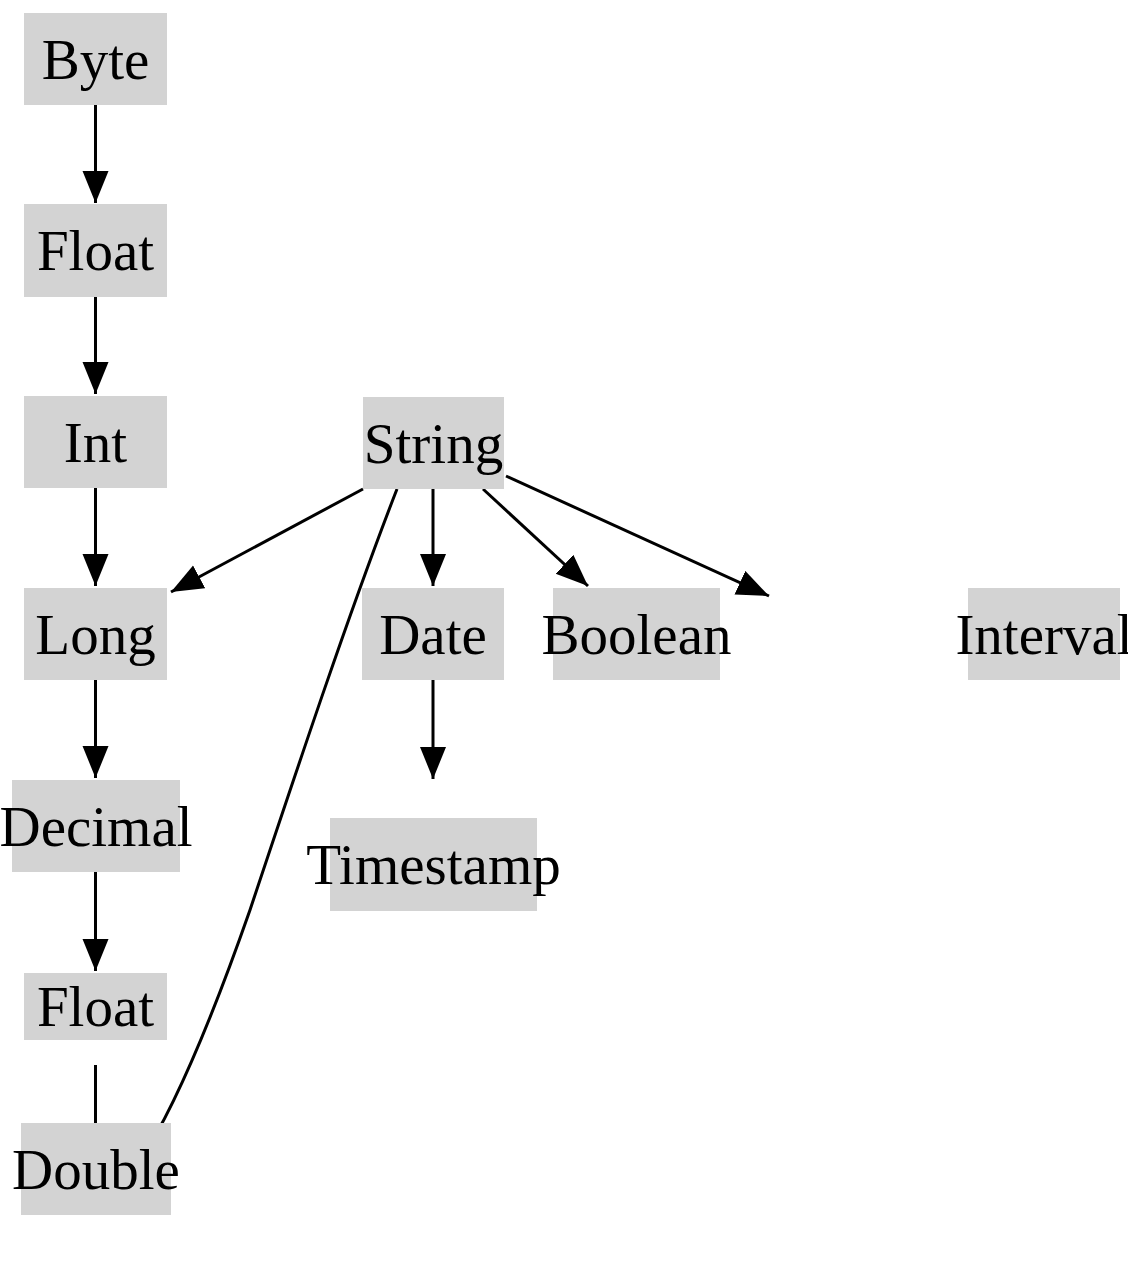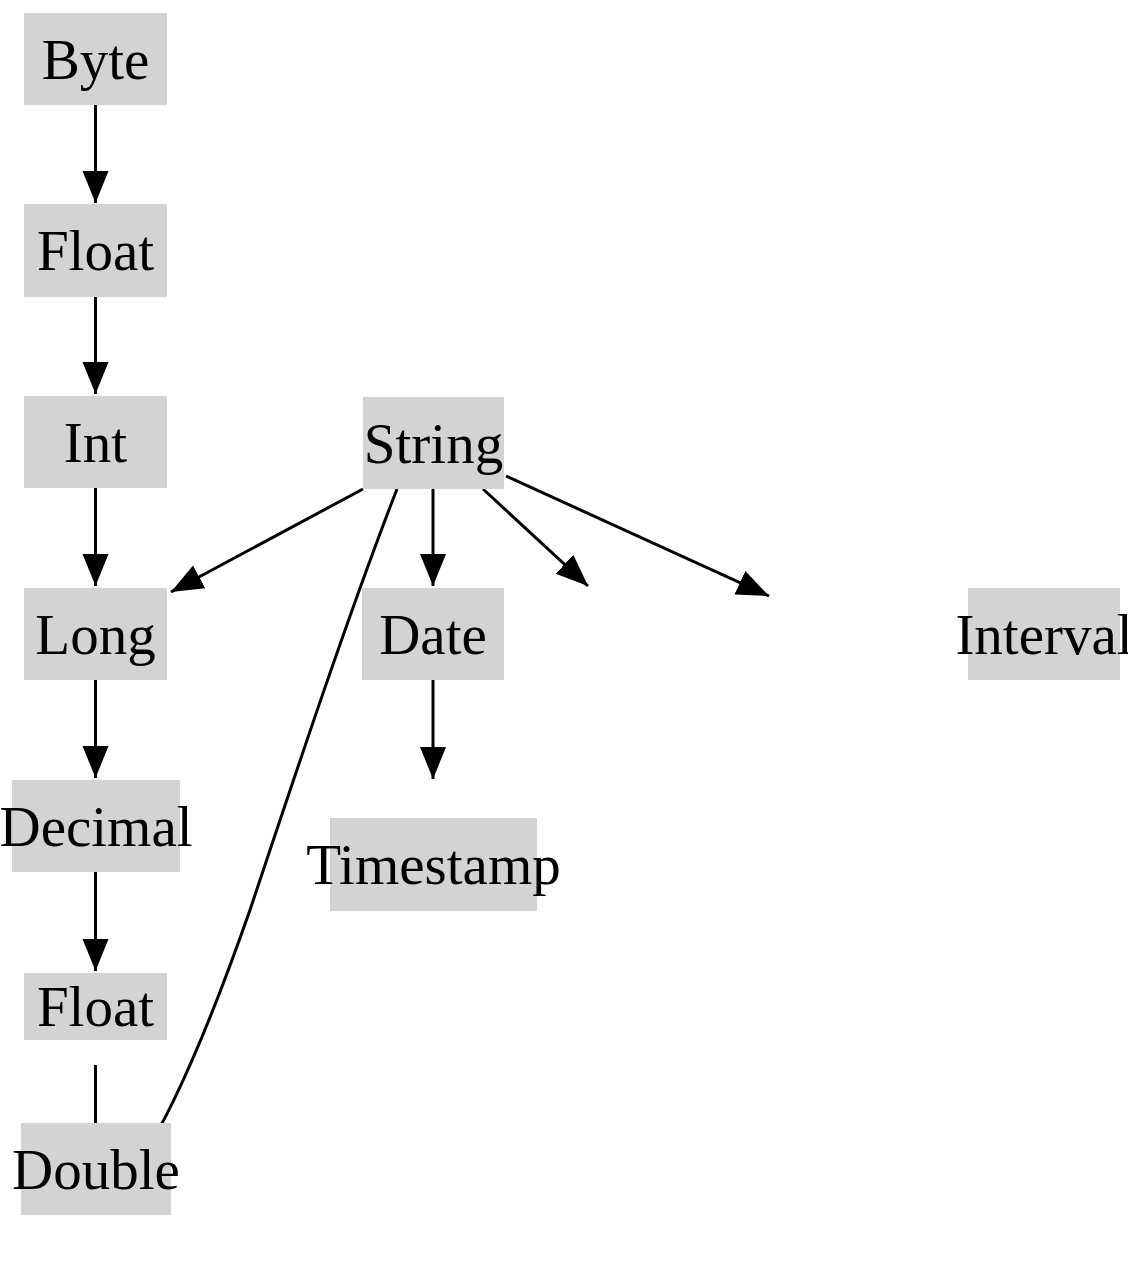--- a/index.html
+++ b/index.html
@@ -57,19 +57,20 @@
     <path class="edge" d="M95.5,1065 V1163" marker-end="url(#arrowhead)"></path>
     <path class="edge" d="M433,680 V779" marker-end="url(#arrowhead)"></path>
   </svg>
 
   <div class="node" style="left:24px;  top:13px;   width:143px; height:92px">Byte</div>
   <div class="node" style="left:24px;  top:204px;  width:143px; height:93px">Float</div>
   <div class="node" style="left:24px;  top:396px;  width:143px; height:92px">Int</div>
   <div class="node" style="left:363px; top:397px;  width:141px; height:92px">String</div>
   <div class="node" style="left:24px;  top:588px;  width:143px; height:92px">Long</div>
   <div class="node" style="left:362px; top:588px;  width:142px; height:92px">Date</div>
+  <div class="node" style="left:553px; top:588px;  width:167px; height:92px">Boolean</div>
   <div class="node" style="left:12px;  top:780px;  width:168px; height:92px">Decimal</div>
   <div class="node" style="left:968px; top:588px;  width:152px; height:92px">Interval</div>
   <div class="node" style="left:330px; top:818px;  width:207px; height:93px">Timestamp</div>
   <div class="node" style="left:24px;  top:973px;  width:143px; height:67px">Float</div>
   <div class="node" style="left:21px;  top:1123px; width:150px; height:92px">Double</div>
 
 </div>
 
 </body></html>

